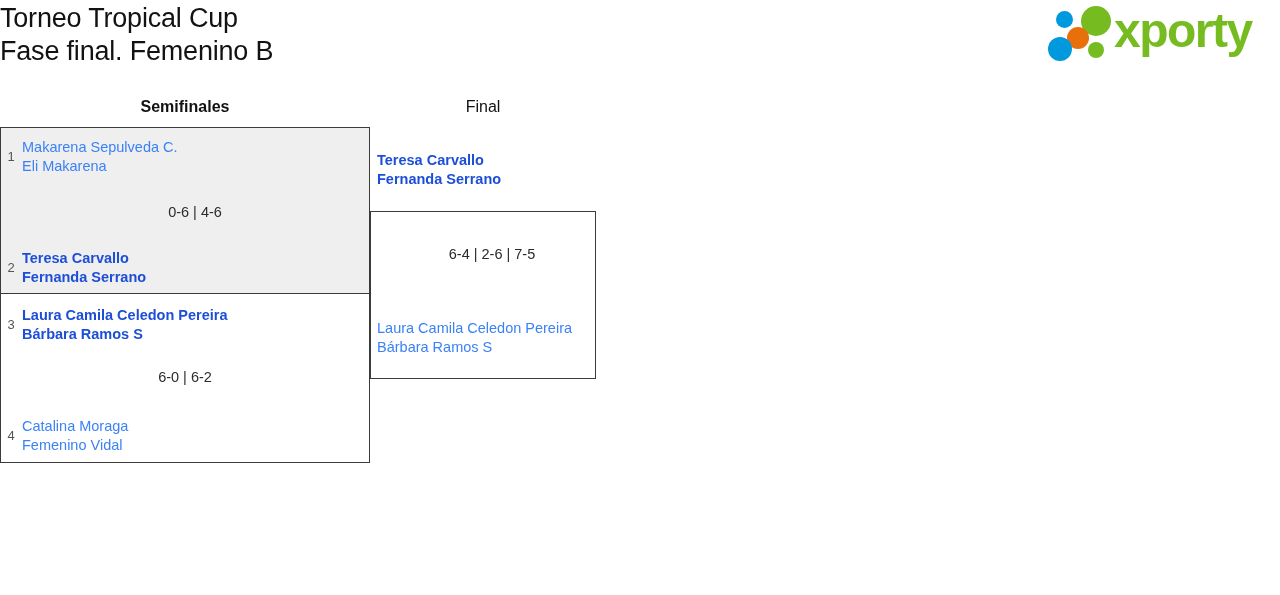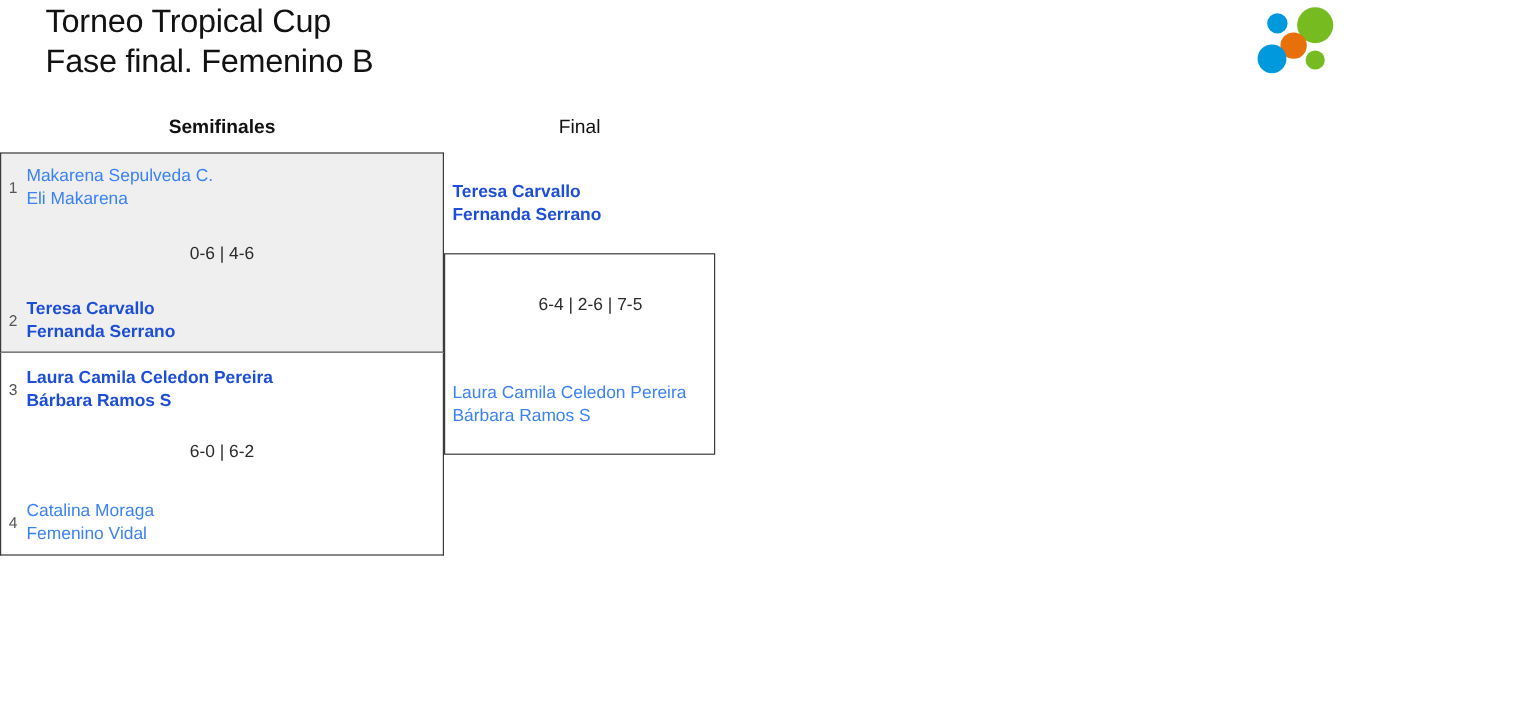--- a/index.html
+++ b/index.html
@@ -28,21 +28,21 @@
     position: absolute;
     left: 0;
     top: 2px;
     font-size: 27px;
     line-height: 33px;
     font-weight: 400;
     color: #121212;
     letter-spacing: -0.2px;
     white-space: nowrap;
   }
-  #title-block .tline { display: block; padding-left: 38px; }
+  #title-block .tline { display: block; }
 
   
   #logo {
     position: absolute;
     left: 1048px;
     top: 4px;
     width: 228px;
     height: 58px;
   }
   #logo-dots {
@@ -131,21 +131,21 @@
     line-height: 19px;
     color: #222222;
   }
   .names .n { display: block; }
   .winner .names { font-weight: 700; color: #1d4ed8; }
   .loser  .names { font-weight: 400; color: #3b82f6; }
 
   
   #sf1-top    { left: 0px; top: 138px; }
   #sf1-bottom { left: 0px; top: 249px; }
-  #sf1-score  { left: 0px; top: 203px; width: 370px; }
+  #sf1-score  { left: 0px; top: 203px; width: 370px; padding-left: 10px; }
 
   
   #sf2-top    { left: 0px; top: 306px; }
   #sf2-bottom { left: 0px; top: 417px; }
   #sf2-score  { left: 0px; top: 368px; width: 370px; }
 
   
   #final-top    { left: 370px; top: 151px; }
   #final-bottom { left: 370px; top: 319px; }
   #final-score  { left: 379px; top: 245px; width: 226px; }
@@ -182,20 +182,21 @@
   </div>
 
   <div id="logo">
     <div id="logo-dots">
       <span class="dot blue-sm"></span>
       <span class="dot green-lg"></span>
       <span class="dot orange"></span>
       <span class="dot blue-lg"></span>
       <span class="dot green-sm"></span>
     </div>
+    <div id="logo-word">xporty</div>
   </div>
 
 </div>
 
 <div id="bracket">
 
   <div class="round-label" id="label-semis">Semifinales</div>
   <div class="round-label" id="label-final">Final</div>
 
   <div class="match-box" id="sf-1"></div>

